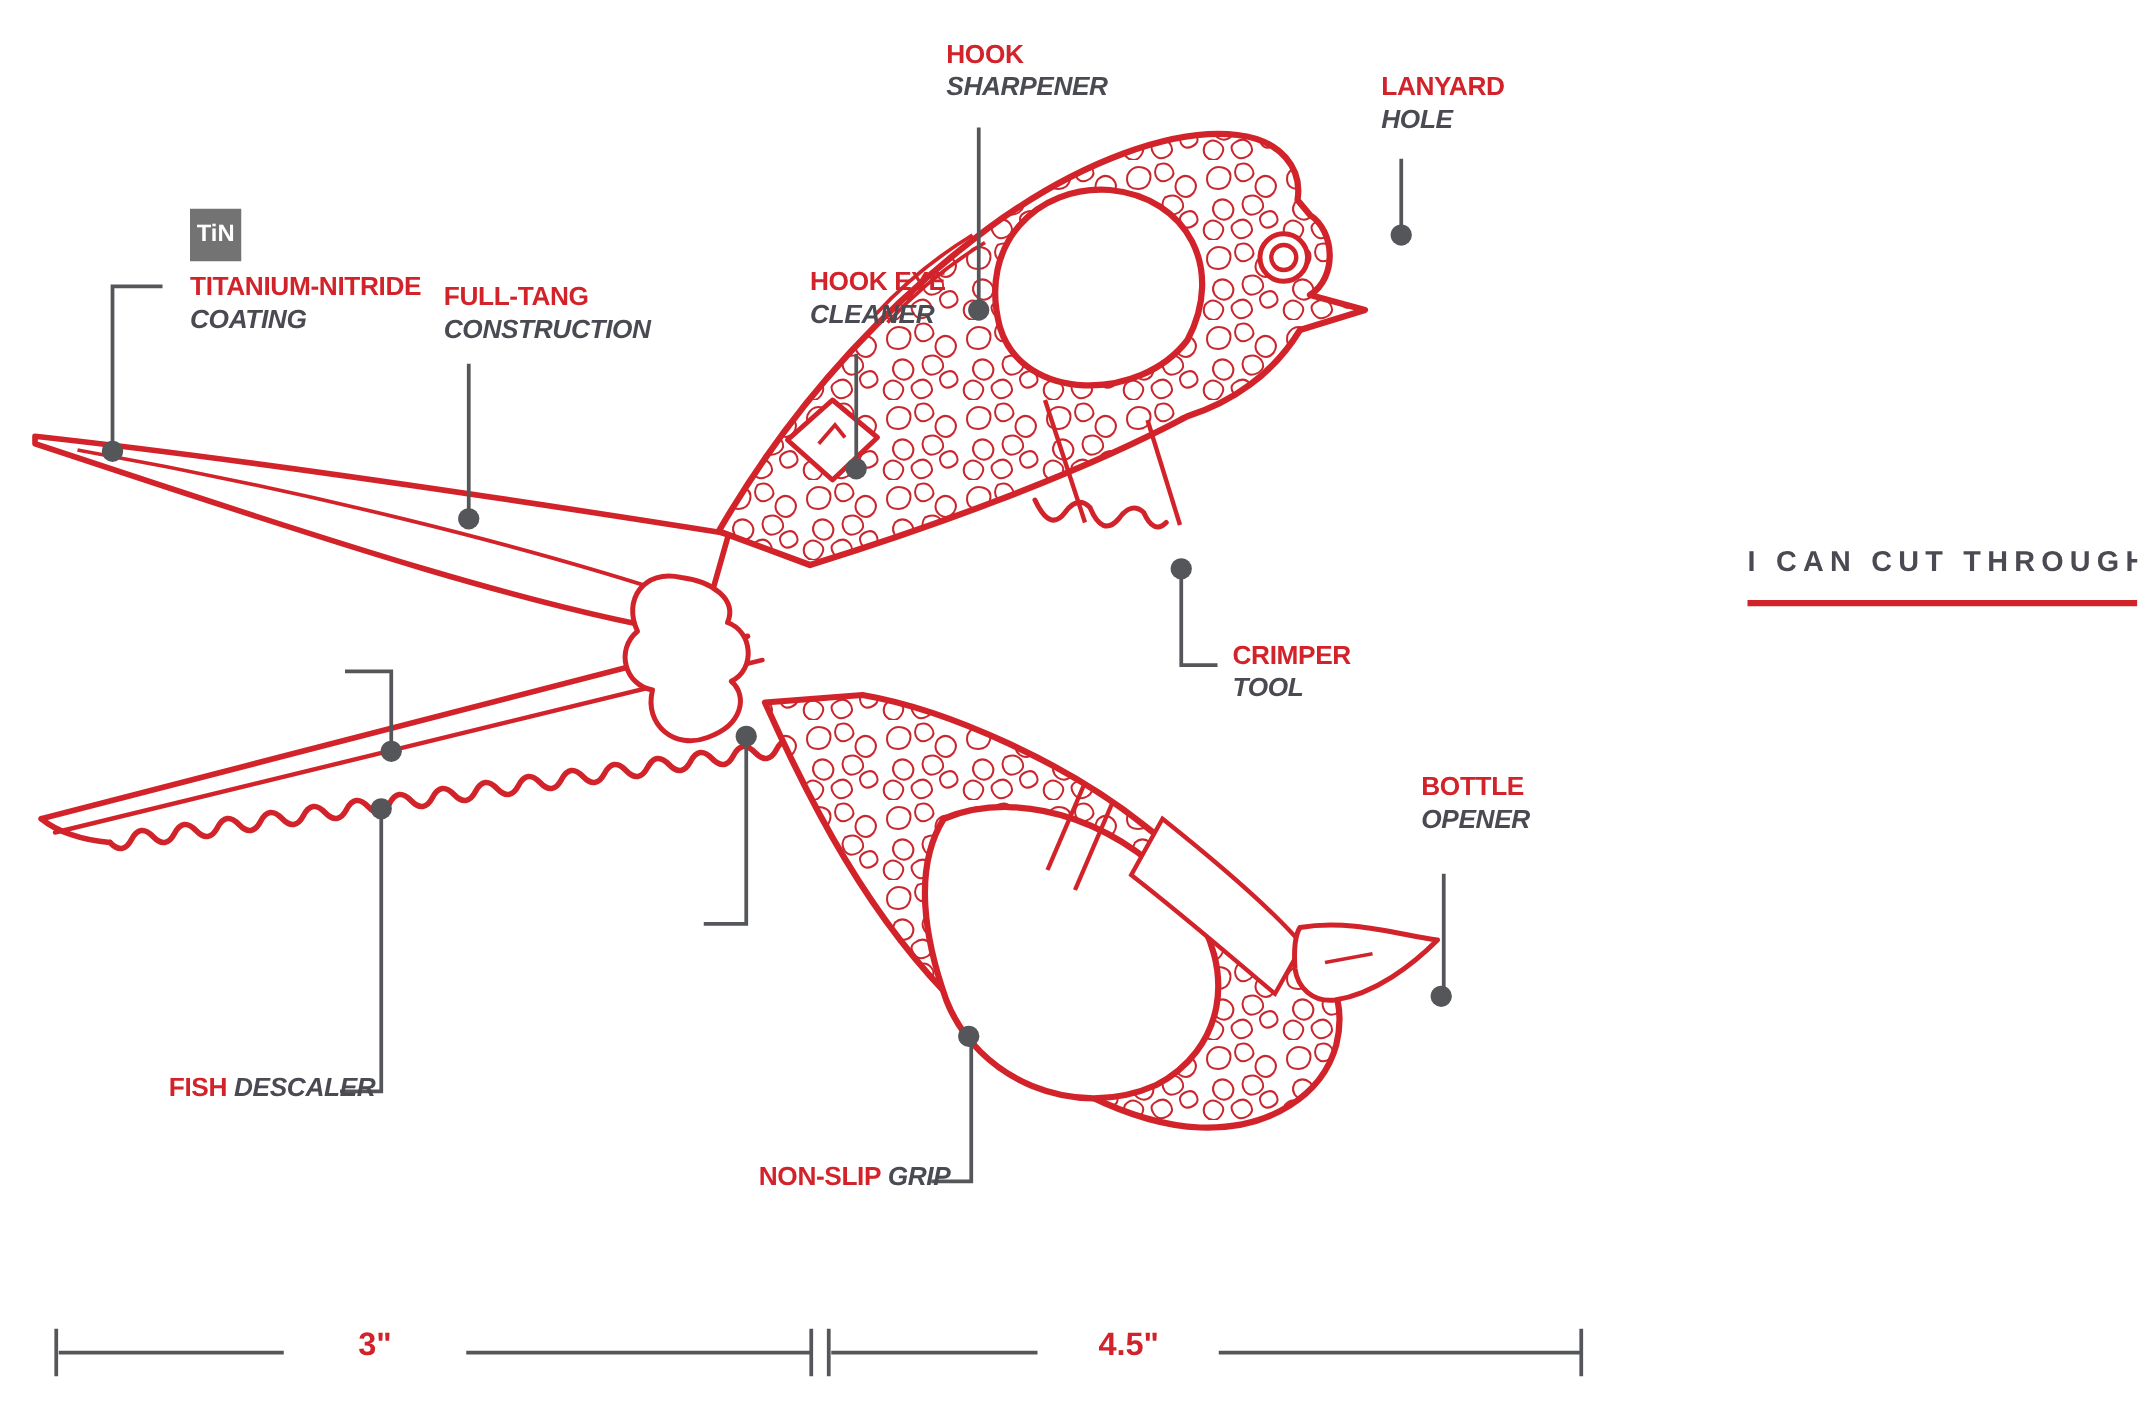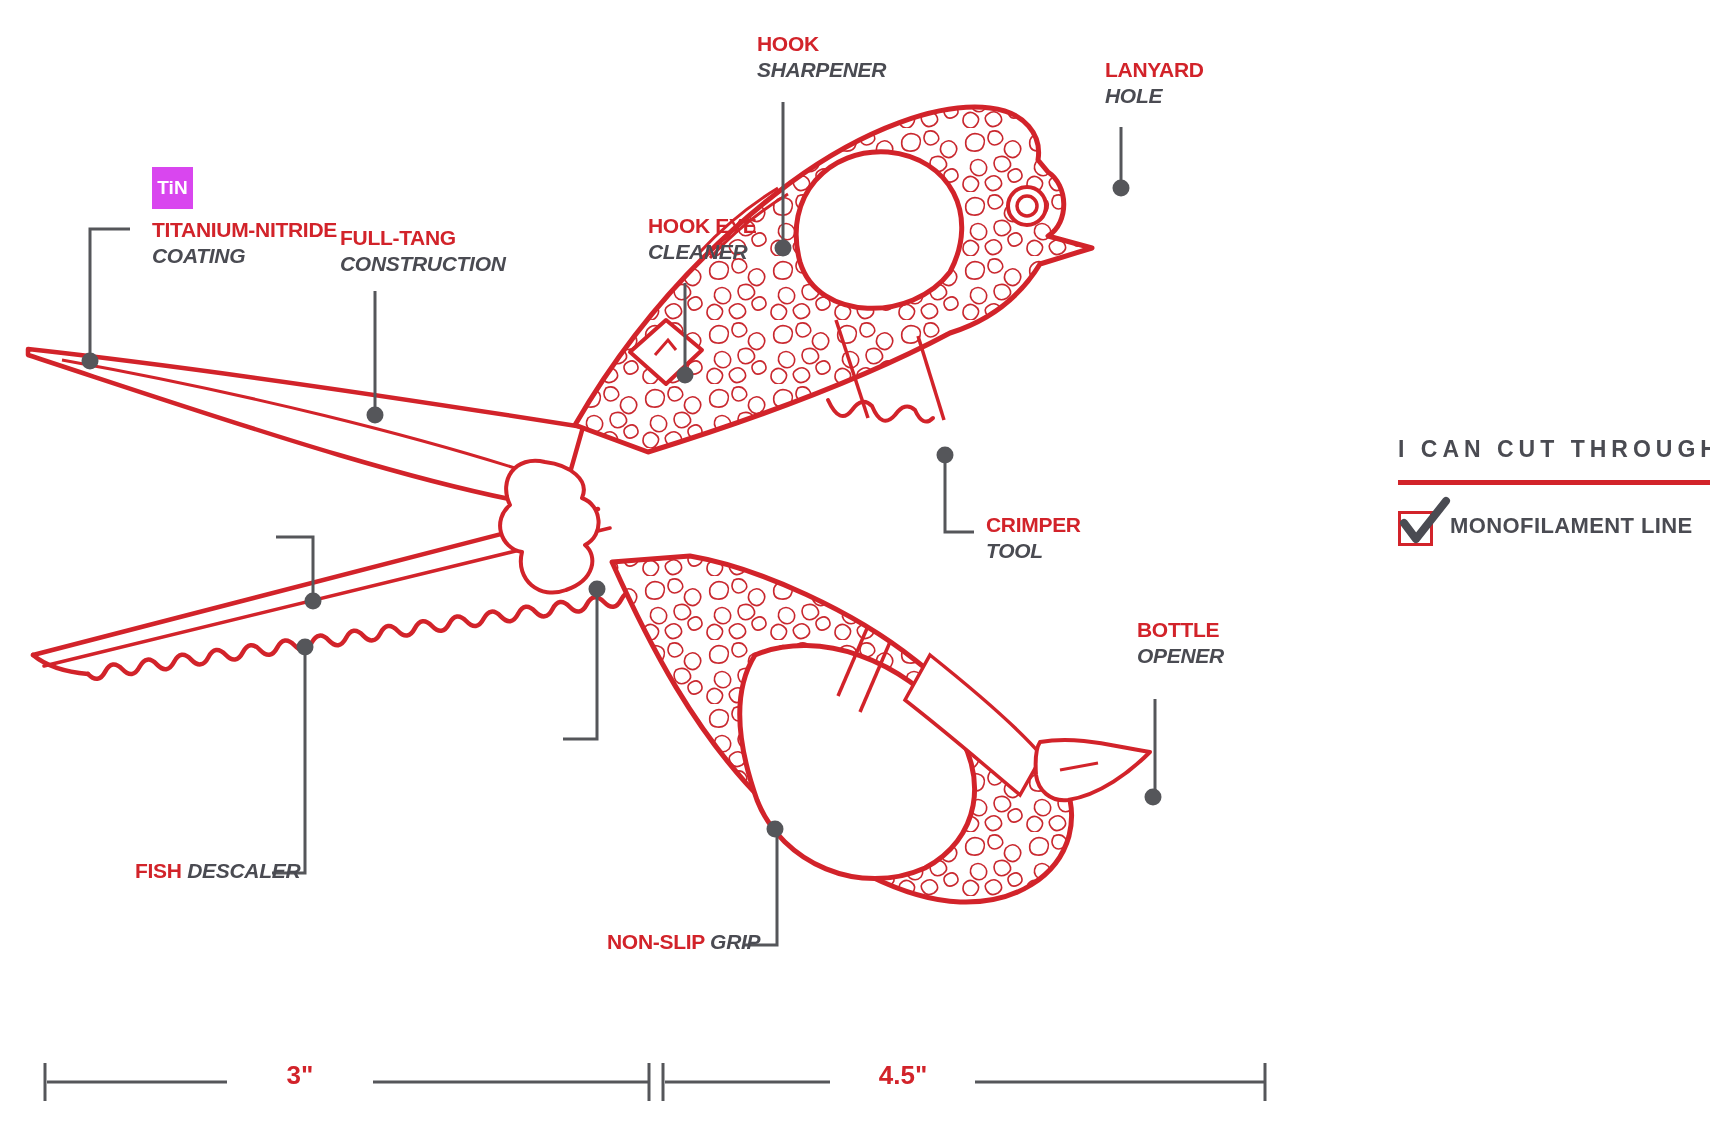--- a/index.html
+++ b/index.html
@@ -5,21 +5,21 @@
   html,body{margin:0;padding:0;background:#ffffff;}
   #canvas{position:relative;width:1710px;height:1140px;background:#ffffff;overflow:hidden;
           font-family:"Liberation Sans",sans-serif;}
   svg{position:absolute;left:0;top:0;}
   .feature{position:absolute;font-weight:bold;font-size:21px;line-height:26px;
            letter-spacing:-0.3px;white-space:nowrap;}
   .fname{color:#d2232a;}
   .fdesc{color:#4a4b52;font-style:italic;}
   .align-right{text-align:right;}
   .align-center{text-align:center;}
-  .badge{position:absolute;left:152px;top:167px;width:41px;height:42px;background:#d946ef;
+  .badge{position:absolute;left:152px;top:167px;width:41px;height:42px;background:#737373;
          color:#ffffff;font-weight:bold;font-size:19px;text-align:center;line-height:42px;}
   .panel-title{position:absolute;left:1398px;top:436px;color:#4a4b52;font-weight:bold;
                font-size:23px;letter-spacing:5px;white-space:nowrap;}
   .panel-underline{position:absolute;left:1398px;top:480px;width:312px;height:5px;background:#d2232a;}
   .check-row{position:absolute;left:1398px;width:312px;height:40px;}
   .check-box{position:absolute;left:0;top:6px;width:29px;height:29px;border:3.5px solid #d2232a;background:#fff;}
   .check-mark{position:absolute;left:-2px;top:-14px;width:56px;height:56px;}
   .check-label{position:absolute;left:52px;top:8px;color:#4a4b52;font-weight:bold;font-size:22px;
                letter-spacing:0.4px;white-space:nowrap;}
   .dim-label{position:absolute;top:1060px;color:#d2232a;font-weight:bold;font-size:26px;text-align:center;}
@@ -166,21 +166,21 @@
   <div class="feature" style="left:1105px;top:57px;">
     <div class="fname">LANYARD</div>
     <div class="fdesc">HOLE</div>
   </div>
 
   <div class="feature" style="left:152px;top:217px;">
     <div class="fname">TITANIUM-NITRIDE</div>
     <div class="fdesc">COATING</div>
   </div>
 
-  <div class="feature" style="left:340px;top:225px;">
+  <div class="feature" style="left:355px;top:225px;">
     <div class="fname">FULL-TANG</div>
     <div class="fdesc">CONSTRUCTION</div>
   </div>
 
   <div class="feature" style="left:648px;top:213px;">
     <div class="fname">HOOK EYE</div>
     <div class="fdesc">CLEANER</div>
   </div>
 
   <div class="feature" style="left:986px;top:512px;">
@@ -201,26 +201,19 @@
   </div>
 
   <div class="feature" style="left:1137px;top:617px;">
     <div class="fname">BOTTLE</div>
     <div class="fdesc">OPENER</div>
   </div>
 
   <div class="panel-title">I CAN CUT THROUGH</div>
   <div class="panel-underline"></div>
 
-  <div class="check-row" style="top:505px;">
-    <div class="check-box"></div>
-    <svg class="check-mark" viewBox="0 0 56 56">
-      <path d="M8,32 L20,48 L50,10" fill="none" stroke="#4a4b52" stroke-width="8" stroke-linecap="round" stroke-linejoin="round"></path>
-    </svg>
-    <div class="check-label">MONOFILAMENT LINE</div>
-  </div>
 
 
 
   <div class="dim-label" style="left:260px;width:80px;">3"</div>
   <div class="dim-label" style="left:853px;width:100px;">4.5"</div>
 
 </div>
 
 </body></html>

